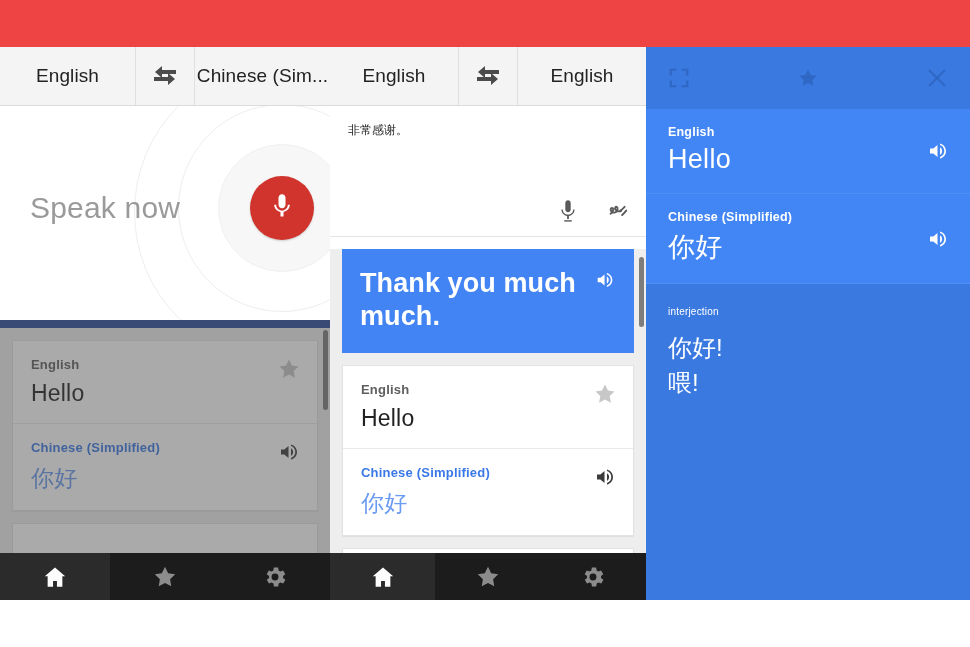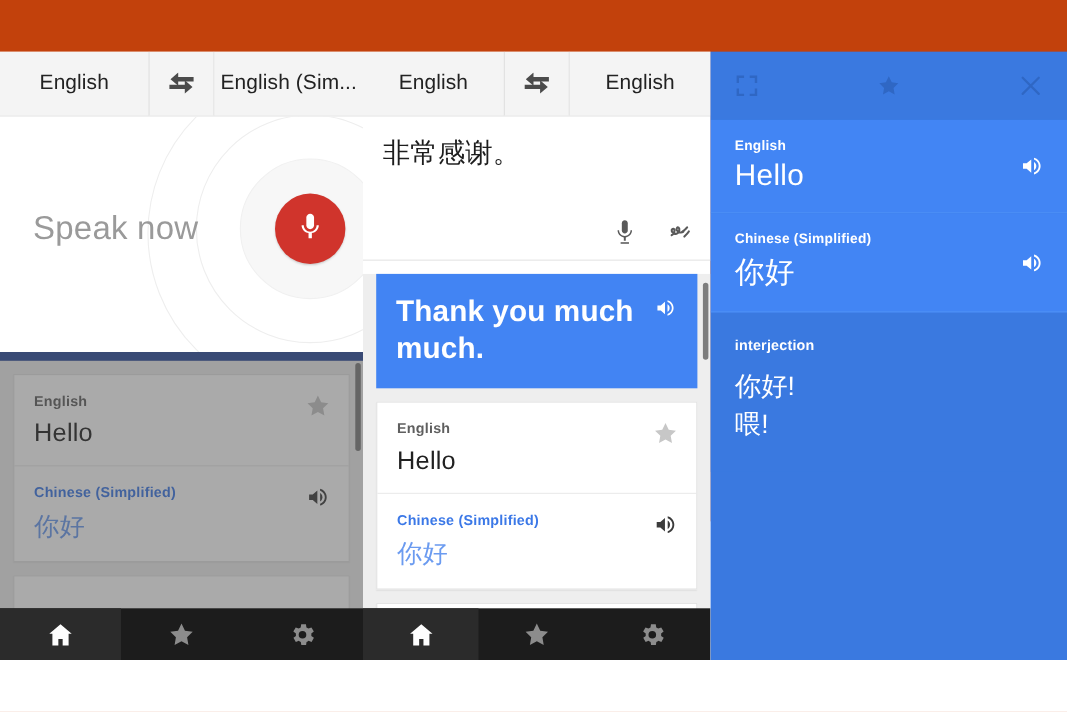--- a/index.html
+++ b/index.html
@@ -5,21 +5,21 @@
   * { box-sizing: border-box; margin: 0; padding: 0; }
   html, body {
     width: 970px; height: 647px;
     background: #ffffff;
     font-family: "Liberation Sans", sans-serif;
     overflow: hidden;
   }
   .stage {
     position: relative;
     width: 970px; height: 474px;
-    background: #c2410c;
+    background: #ef4444;
   }
 
   
   .panel {
     position: absolute;
     top: 47px;
     height: 553px;
     overflow: hidden;
     background: #ffffff;
   }
@@ -138,21 +138,21 @@
   .result-blue .row-ico { top: 20px; right: 18px; width: 22px; height: 22px; }
 
   
   .entry-area {
     background: #ffffff;
     height: 131px;
     position: relative;
     padding: 16px 18px;
     border-bottom: 1px solid #e4e4e4;
   }
-  .entry-text { font-size: 25px; color: #1d1d1d; }
+  .entry-text { font-size: 12px; color: #1d1d1d; }
   .entry-tools {
     position: absolute;
     right: 16px; bottom: 12px;
     display: flex; gap: 26px; align-items: center;
   }
   .entry-tools .tool { width: 24px; height: 26px; }
   .entry-tools .tool svg { width: 100%; height: 100%; display: block; }
 
   
   .scroll-thumb {
@@ -219,21 +219,21 @@
     transform: translateY(-50%);
     width: 24px; height: 24px;
   }
   .rp-spk svg { width: 100%; height: 100%; display: block; }
   .rp-def {
     background: #3a79e0;
     padding: 22px 22px 24px 22px;
     flex: 1 1 auto;
   }
   .rp-pos {
-    font-size: 13px; font-weight: bold; color: #ffffff;
+    font-size: 10px; font-weight: normal; color: #ffffff;
     letter-spacing: .2px; margin-bottom: 14px;
   }
   .rp-defline { font-size: 24px; color: #ffffff; line-height: 1.45; }
 </style>
 </head>
 <body>
 
 <div class="stage">
 
   <div class="panel" id="panel-left">
@@ -244,21 +244,21 @@
       </div>
       <div class="lang-cell swap">
         <span class="swap-ico">
           <svg viewBox="0 0 26 20">
               <path fill="#4b4b4b" d="M8 1 L8 5 L22 5 L22 9 L8 9 L8 13 L1 7 Z" transform="translate(2,-1)"></path>
               <path fill="#4b4b4b" d="M18 7 L18 11 L4 11 L4 15 L18 15 L18 19 L25 13 Z" transform="translate(-2,0)"></path>
             </svg>
         </span>
       </div>
       <div class="lang-cell side">
-        <span>English (Sim...</span>
+        <span>Chinese (Sim...</span>
       </div>
     </div>
 
     <div class="speak-area">
       <div class="ripple r3"></div>
       <div class="ripple r2"></div>
       <div class="ripple r1"></div>
       <div class="speak-now-label">Speak now</div>
       <div class="mic-btn">
         <span>

